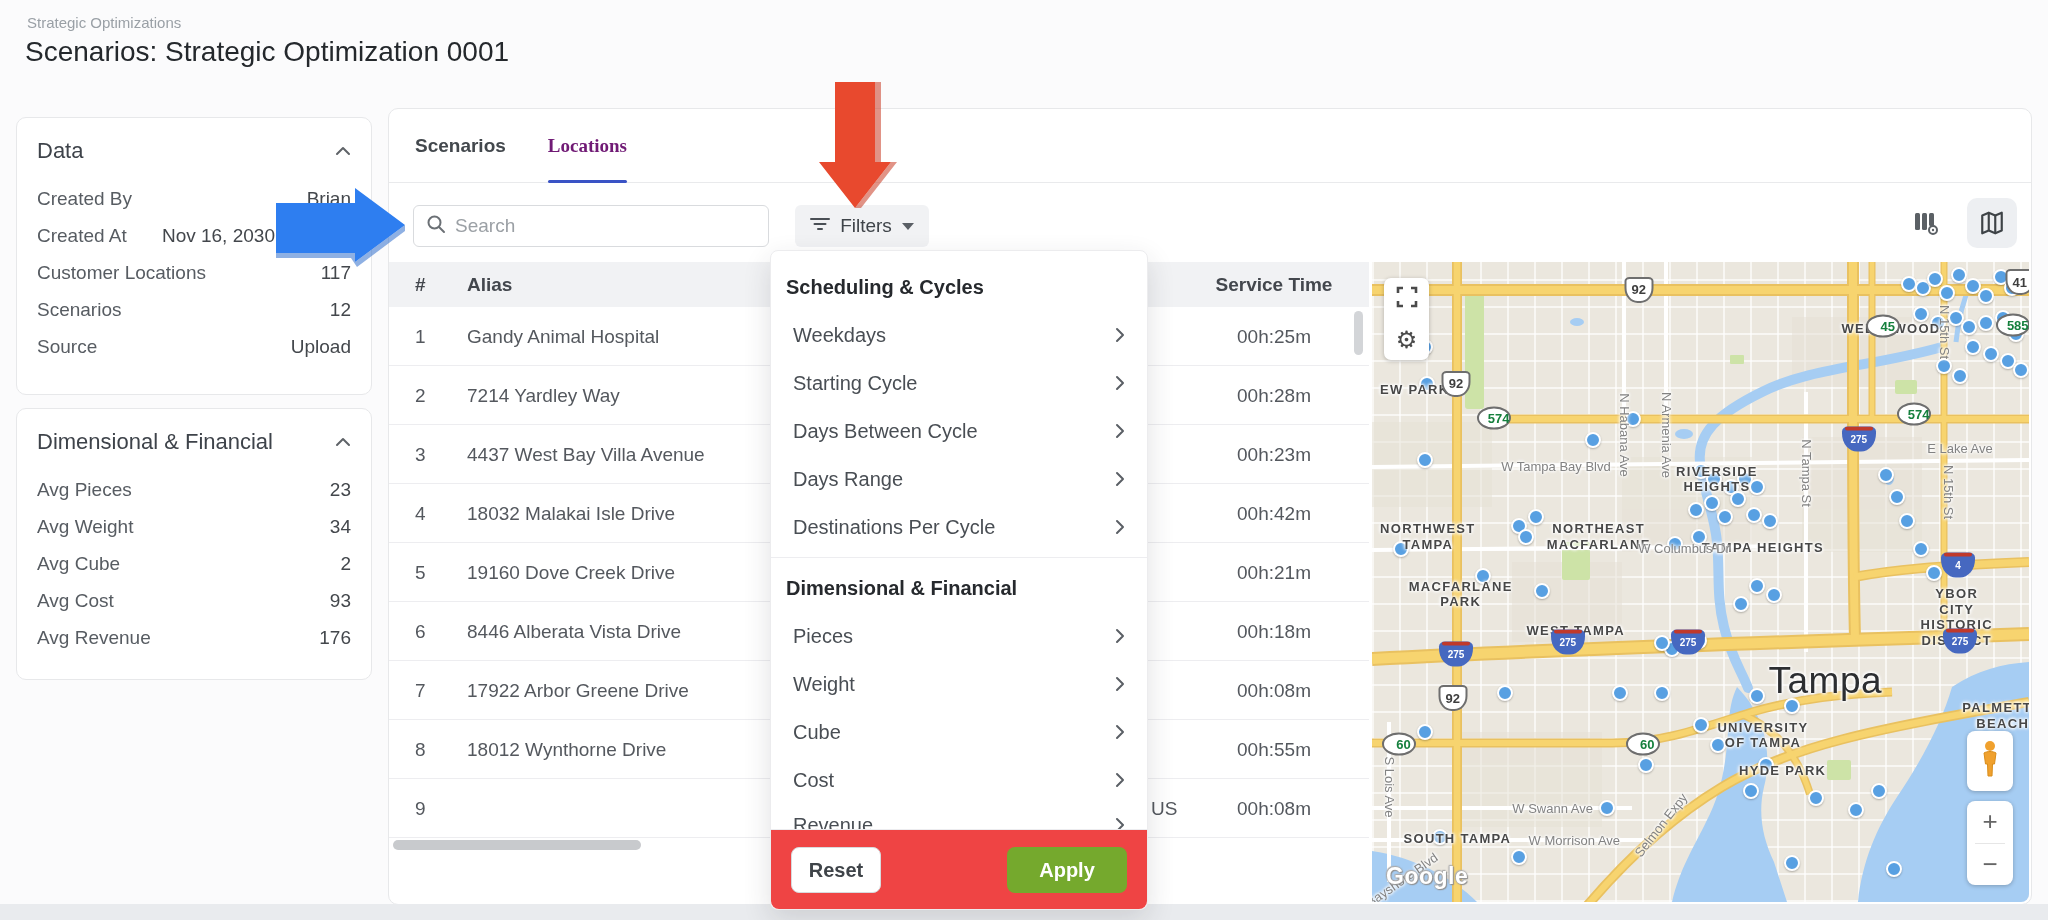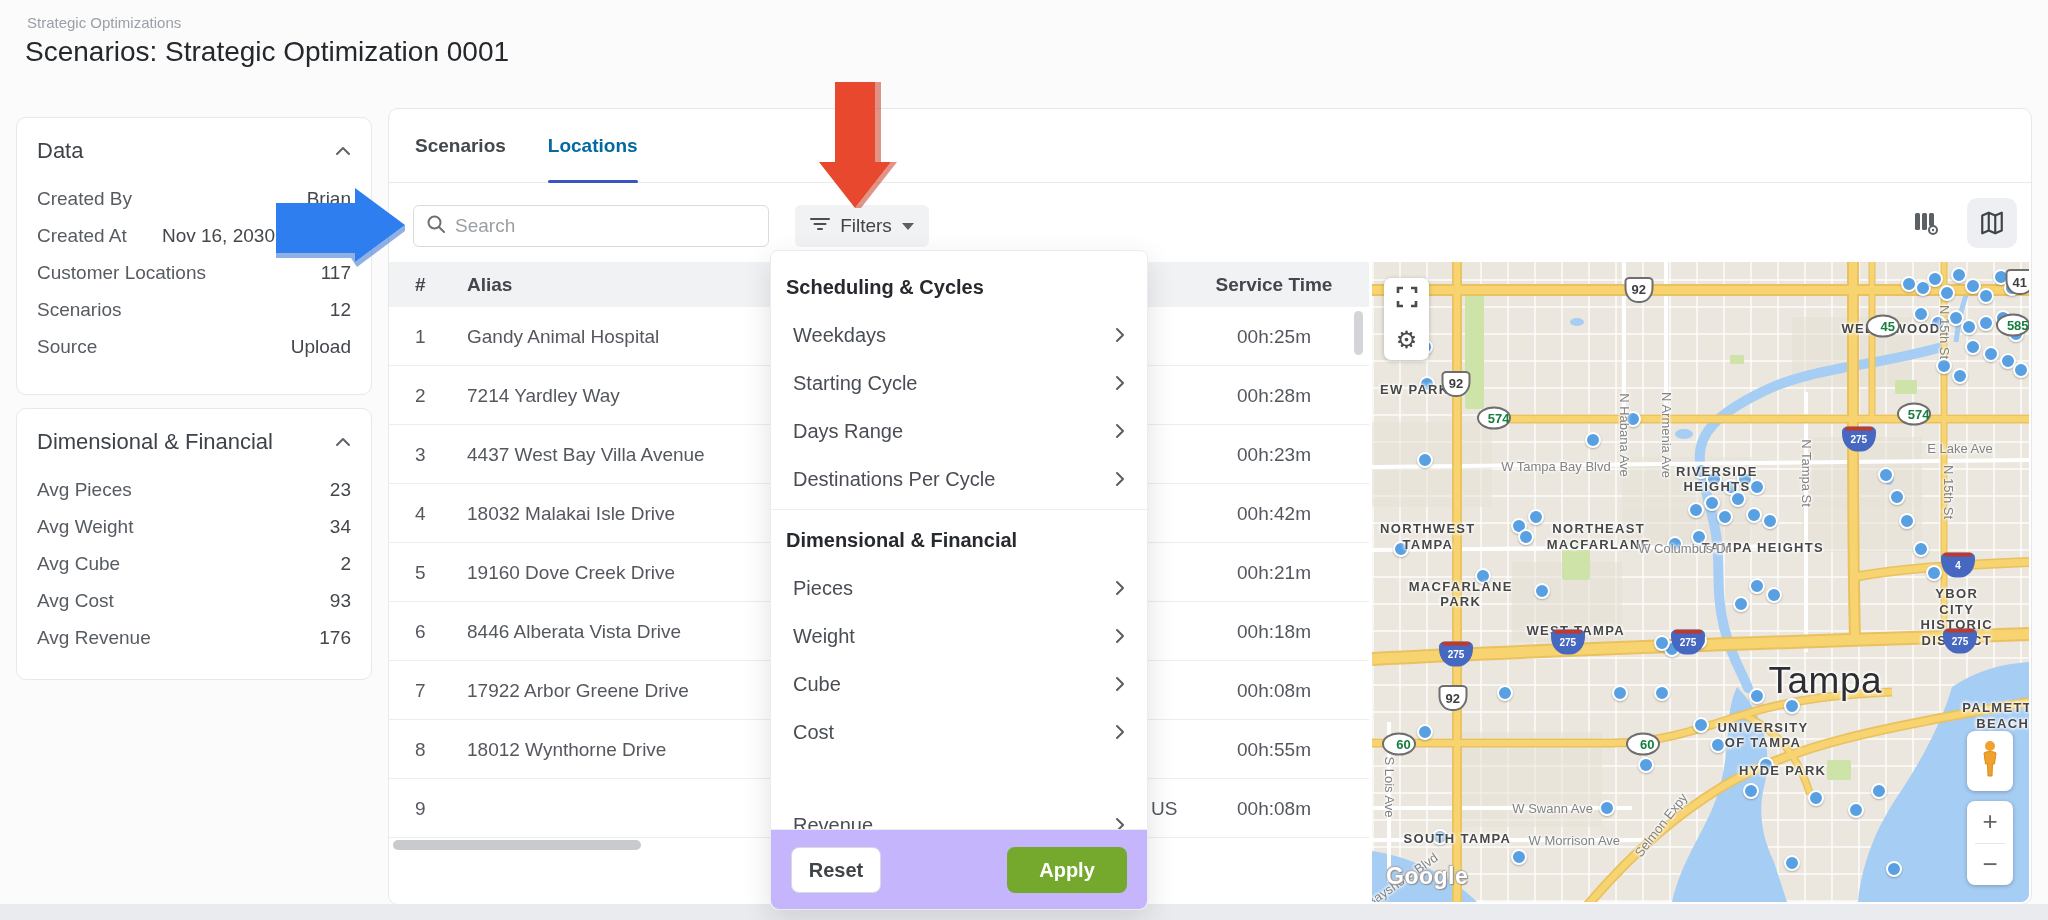--- a/index.html
+++ b/index.html
@@ -19,21 +19,21 @@
   .panel-title { font-size:22px; font-weight:500; color:#3e434a; }
   .kv-row { display:flex; justify-content:space-between; line-height:37px; font-size:19px; }
   .kv-label { color:#575c62; }
   .kv-value { color:#43474c; }
 
   #main-card { left:388px; top:108px; width:1644px; height:797px; }
 
   
   .tabbar { height:74px; border-bottom:1px solid #e9eaec; display:flex; align-items:center; padding-left:26px; gap:42px; }
   .tab { height:100%; display:flex; align-items:center; position:relative; font-size:19px; font-weight:600; color:#43484d; cursor:pointer; }
-  .tab.active { color:#0369a1; }
+  .tab.active { color:#701a75;font-family:Liberation Serif, serif; }
   .tab.active::after { content:''; position:absolute; left:0; right:0; bottom:-1px; height:3px; background:#3a53c5; border-radius:2px; }
 
   
   .search-box { position:absolute; left:24px; top:96px; width:356px; height:42px; border:1px solid #d9dbde; border-radius:6px; background:#fff; display:flex; align-items:center; padding:0 12px; gap:9px; }
   .search-box input { border:none; outline:none; font-size:19px; color:#44484c; width:100%; font-family:inherit; background:transparent; }
   .search-box input::placeholder { color:#9ba0a5; }
   .filters-btn { position:absolute; left:406px; top:96px; width:134px; height:42px; background:#f1f2f4; border:none; border-radius:6px; display:flex; align-items:center; justify-content:center; gap:10px; font-size:19px; font-weight:500; color:#3f4449; font-family:inherit; cursor:pointer; }
   .caret-down { width:0; height:0; border-left:6px solid transparent; border-right:6px solid transparent; border-top:7px solid #5a5f65; }
   .top-icons { position:absolute; right:14px; top:89px; display:flex; align-items:center; gap:16px; }
   .icon-btn { width:50px; height:50px; border-radius:10px; display:flex; align-items:center; justify-content:center; cursor:pointer; }
@@ -56,21 +56,21 @@
   .hscroll { position:absolute; left:4px; top:731px; width:248px; height:10px; border-radius:5px; background:#c8cacd; }
 
   
   .dropdown { position:absolute; left:770px; top:250px; width:378px; height:660px; background:#fff; border:1px solid #ececee; border-radius:8px; box-shadow:0 10px 28px rgba(40,44,50,.14); z-index:50; }
   .dd-section-title { padding:0 15px; font-size:20px; font-weight:700; color:#26292d; line-height:48px; }
   .dd-item { position:relative; padding:0 22px; font-size:20px; color:#494e54; line-height:48px; cursor:pointer; }
   .dd-item svg { position:absolute; right:22px; top:50%; transform:translateY(-50%); }
   .dd-divider { height:1px; background:#ededf0; margin:6px 0; }
   .dd-partial { position:absolute; left:0; right:0; top:552px; height:28px; overflow:hidden; }
   .dd-partial .dd-item { line-height:44px; }
-  .dd-footer { position:absolute; left:0; right:0; bottom:0; height:80px; background:#c4b5fd; border-top:1px solid #ececef; border-radius:0 0 8px 8px; z-index:2; }
+  .dd-footer { position:absolute; left:0; right:0; bottom:0; height:80px; background:#ef4444; border-top:1px solid #ececef; border-radius:0 0 8px 8px; z-index:2; }
   .btn-reset { position:absolute; left:20px; top:17px; width:90px; height:46px; background:#fff; border:1px solid #d8dadd; border-radius:8px; font-size:20px; font-weight:600; color:#3f4449; font-family:inherit; cursor:pointer; }
   .btn-apply { position:absolute; right:20px; top:17px; width:120px; height:46px; border:none; border-radius:8px; font-size:20px; font-weight:600; color:#fff; font-family:inherit; cursor:pointer; }
 
   
   .map { position:absolute; left:983px; top:153px; width:657px; height:640px; overflow:hidden; border-radius:0 0 8px 0;
     background:
       repeating-linear-gradient(0deg, rgba(255,255,255,.65) 0 2px, transparent 2px 27px),
       repeating-linear-gradient(90deg, rgba(255,255,255,.65) 0 2px, transparent 2px 27px),
       #ebe7de; }
   .map svg.base { position:absolute; inset:0; }
@@ -484,20 +484,23 @@
 
 <div class="dropdown">
   <div id="dd-content" style="padding-top:12px;">
       <div class="dd-section-title">Scheduling &amp; Cycles</div>
       <div class="dd-item">Weekdays<svg width="10" height="16" viewBox="0 0 10 16">
           <polyline points="2,2 8,8 2,14" fill="none" stroke="#5a5f65" stroke-width="2" stroke-linecap="round" stroke-linejoin="round"></polyline>
         </svg></div>
       <div class="dd-item">Starting Cycle<svg width="10" height="16" viewBox="0 0 10 16">
           <polyline points="2,2 8,8 2,14" fill="none" stroke="#5a5f65" stroke-width="2" stroke-linecap="round" stroke-linejoin="round"></polyline>
         </svg></div>
+      <div class="dd-item">Days Between Cycle<svg width="10" height="16" viewBox="0 0 10 16">
+          <polyline points="2,2 8,8 2,14" fill="none" stroke="#5a5f65" stroke-width="2" stroke-linecap="round" stroke-linejoin="round"></polyline>
+        </svg></div>
       <div class="dd-item">Days Range<svg width="10" height="16" viewBox="0 0 10 16">
           <polyline points="2,2 8,8 2,14" fill="none" stroke="#5a5f65" stroke-width="2" stroke-linecap="round" stroke-linejoin="round"></polyline>
         </svg></div>
       <div class="dd-item">Destinations Per Cycle<svg width="10" height="16" viewBox="0 0 10 16">
           <polyline points="2,2 8,8 2,14" fill="none" stroke="#5a5f65" stroke-width="2" stroke-linecap="round" stroke-linejoin="round"></polyline>
         </svg></div>
       <div class="dd-divider"></div>
       <div class="dd-section-title">Dimensional &amp; Financial</div>
       <div class="dd-item">Pieces<svg width="10" height="16" viewBox="0 0 10 16">
           <polyline points="2,2 8,8 2,14" fill="none" stroke="#5a5f65" stroke-width="2" stroke-linecap="round" stroke-linejoin="round"></polyline>

